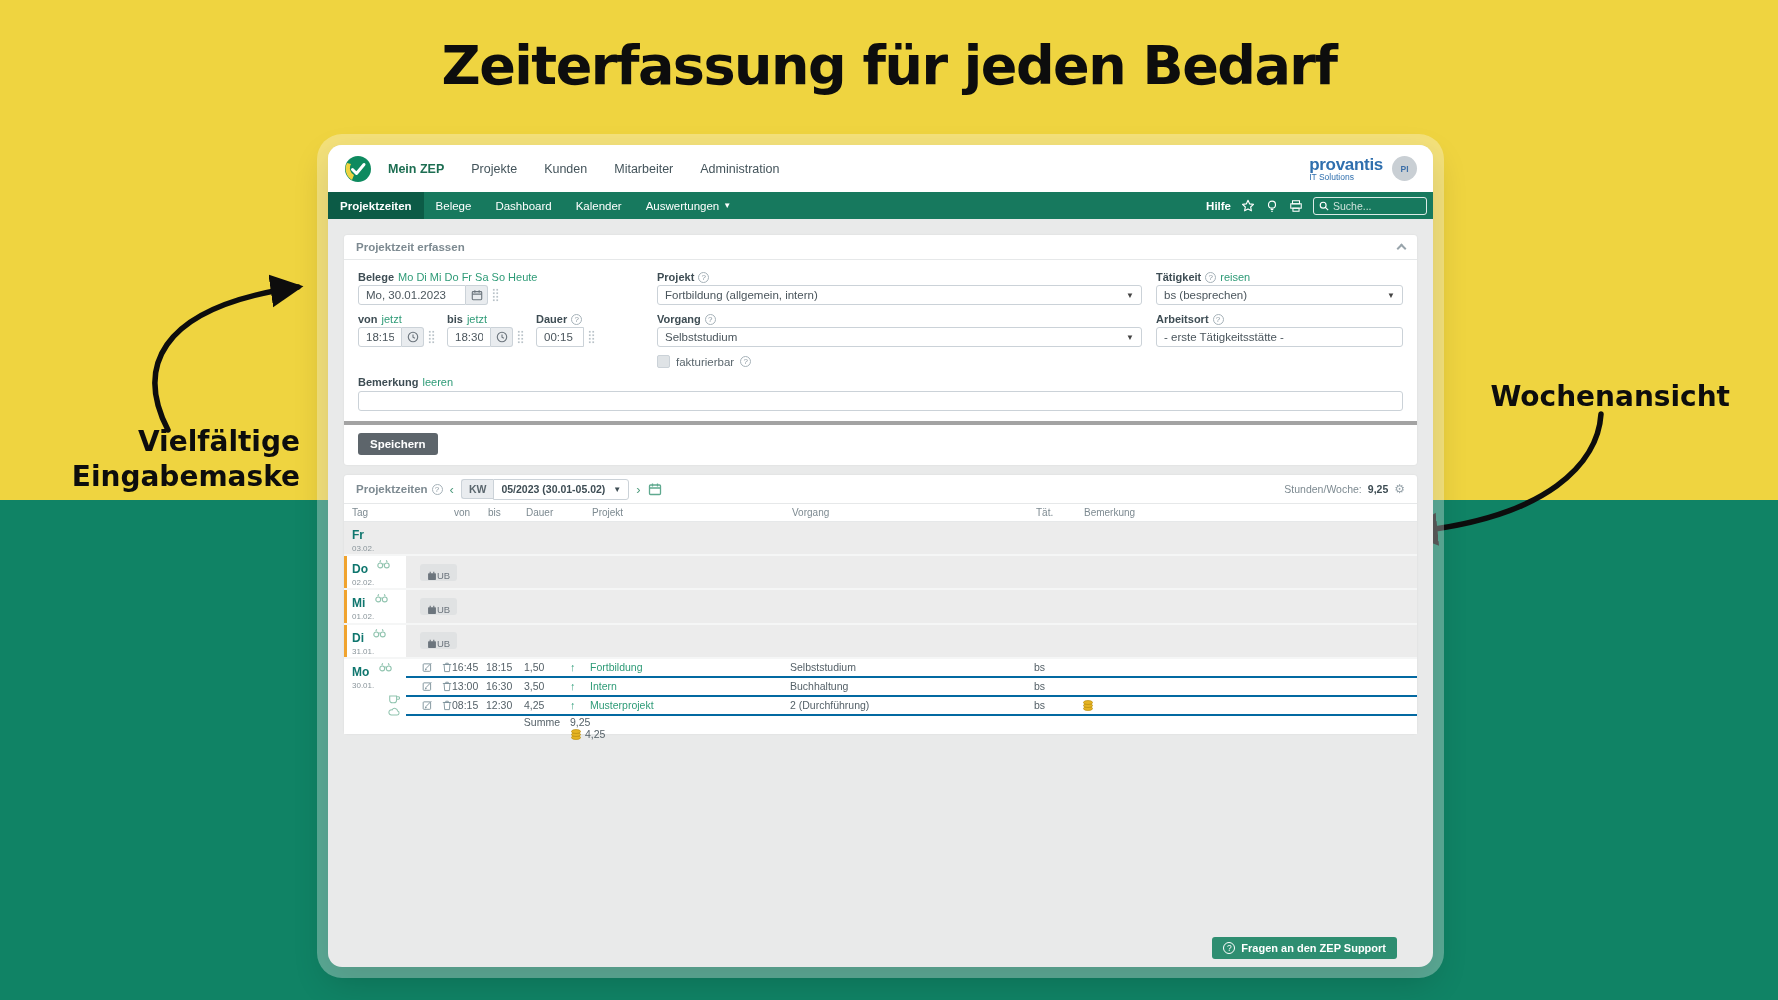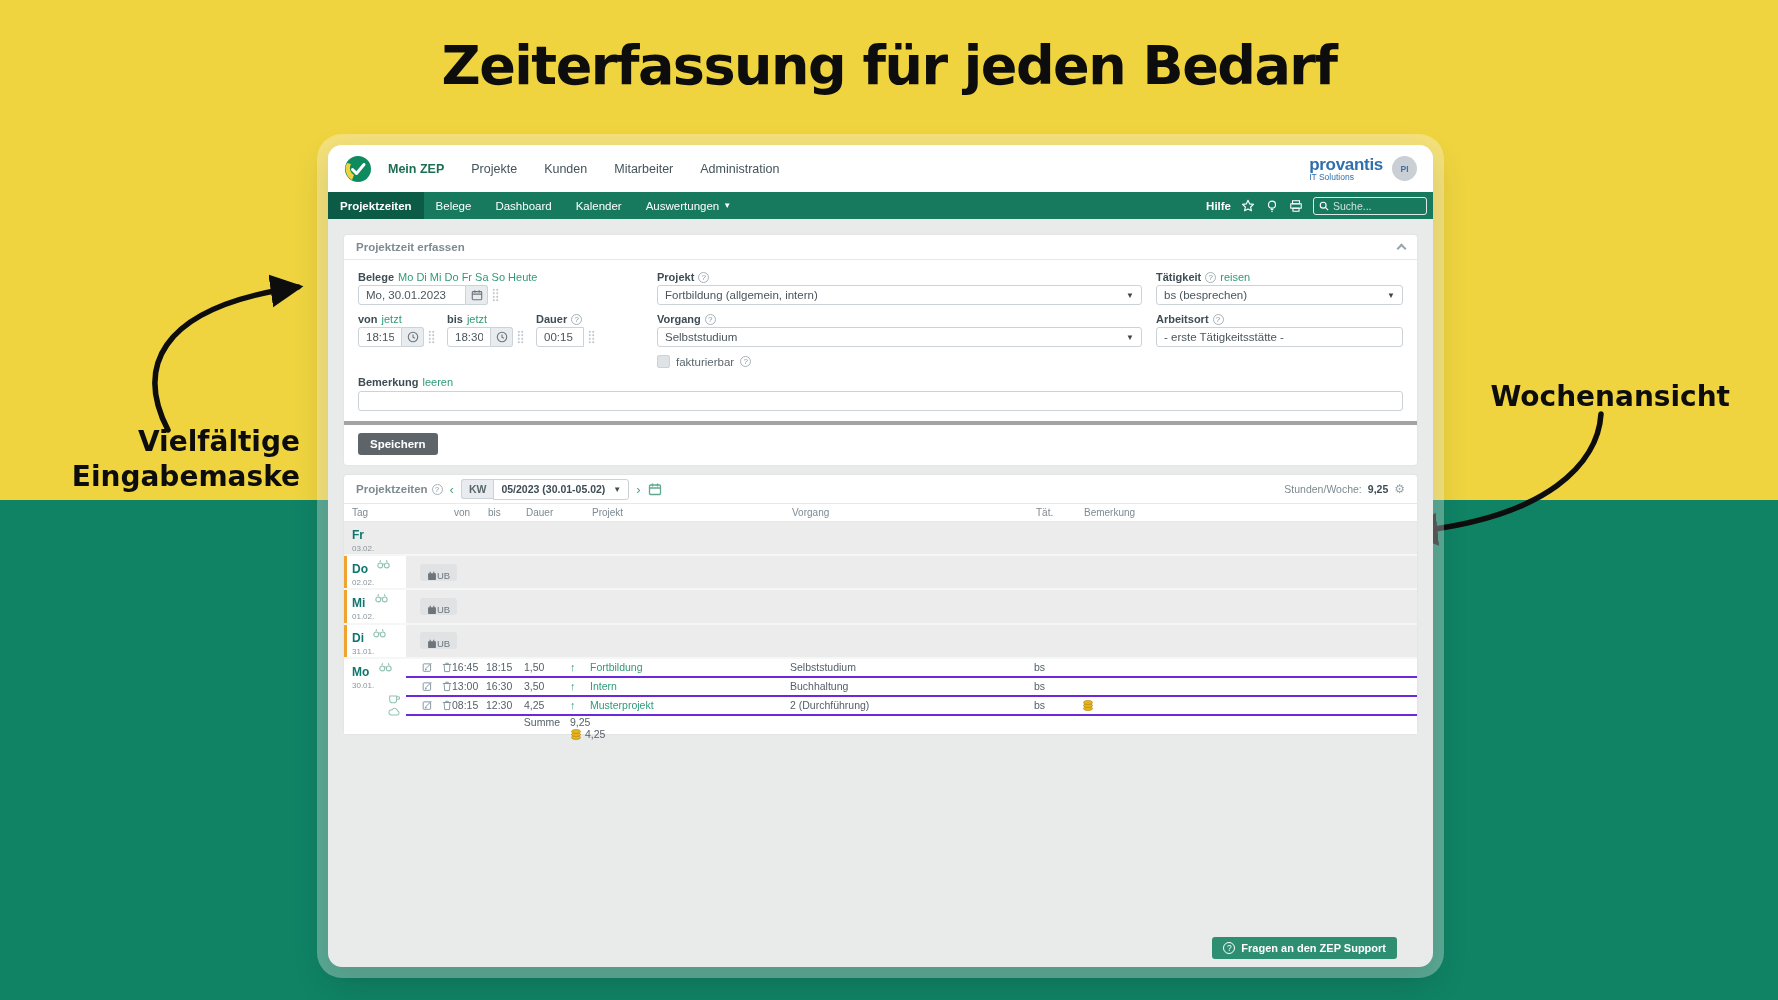--- a/index.html
+++ b/index.html
@@ -106,21 +106,21 @@
   .daycell.gray { background:#ececec; }
   .daycell .stripe { position:absolute; left:0; top:0; bottom:0; width:3px; background:#F0A32E; }
   .dayname { font-size:12px; font-weight:bold; color:#0f766e; line-height:1; display:inline-block; }
   .daydate { font-size:8px; color:#8a959b; line-height:1.4; }
   .day-ico { display:inline-block; vertical-align:top; margin-left:5px; }
   .daybody { flex:1; background:#ececec; display:flex; align-items:center; padding-left:14px; }
   .daybody.white { background:transparent; display:block; padding-left:0; }
   .ub-badge { display:inline-flex; align-items:flex-end; background:#e0e2e3; border-radius:3px;
     height:17px; padding:0 7px; font-size:9.5px; color:#6c757d; }
 
-  .entry { height:19px; font-size:10.5px; color:#556168; border-bottom:2px solid #6d28d9; background:#fff; }
+  .entry { height:19px; font-size:10.5px; color:#556168; border-bottom:2px solid #0369a1; background:#fff; }
   .entry .icons { display:flex; gap:9px; padding-left:16px; }
   .entry .proj { color:#2E9B77; }
   .uparr { color:#35a07d; font-size:11px; }
   .summe { height:18px; font-size:10.5px; color:#556168; background:#fff; }
   .summe .lbl { grid-column:2 / 5; text-align:right; padding-right:10px; }
   .summe .tot { font-weight:normal; }
   .coins { display:inline-block; vertical-align:-2px; }
 
   
   .support-btn { position:absolute; right:36px; bottom:8px; background:#2E8E71; color:#fff;

